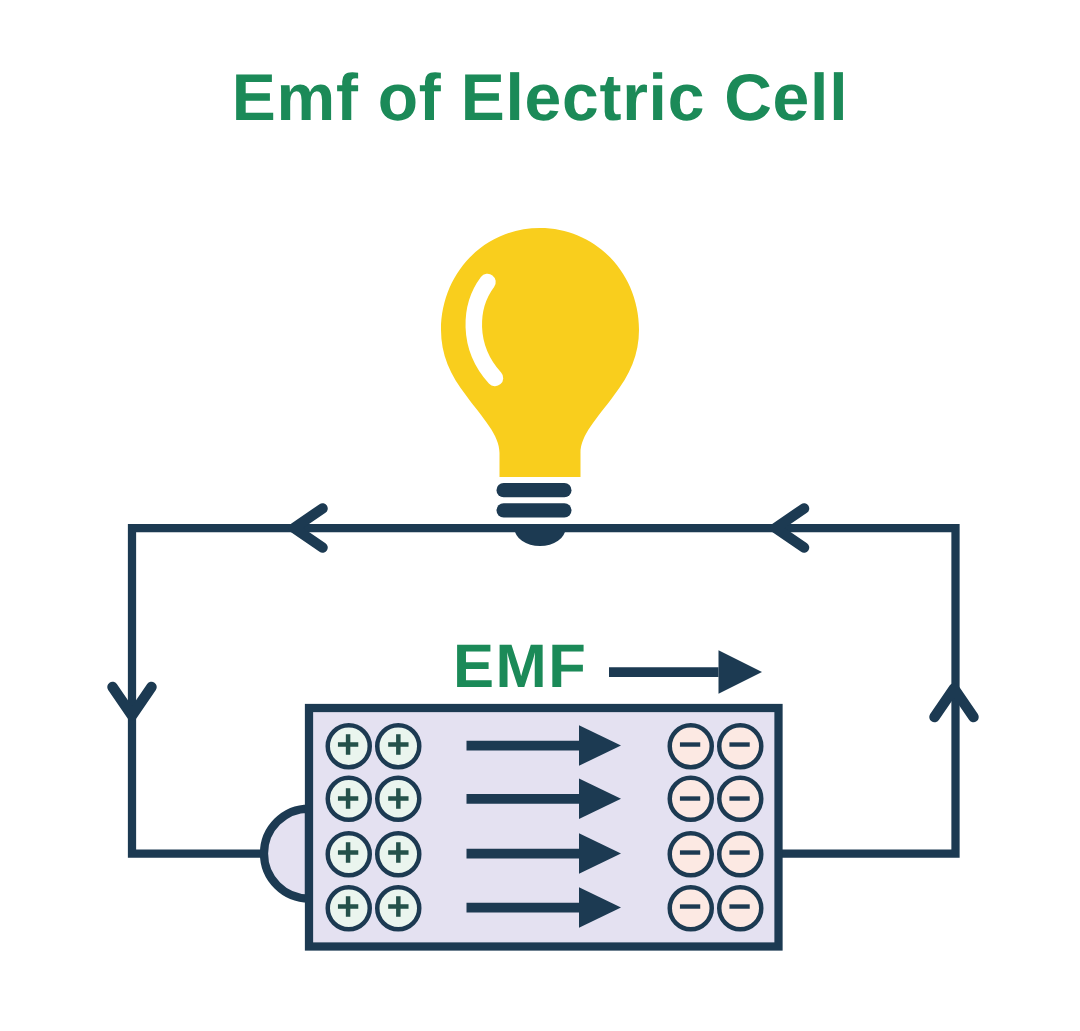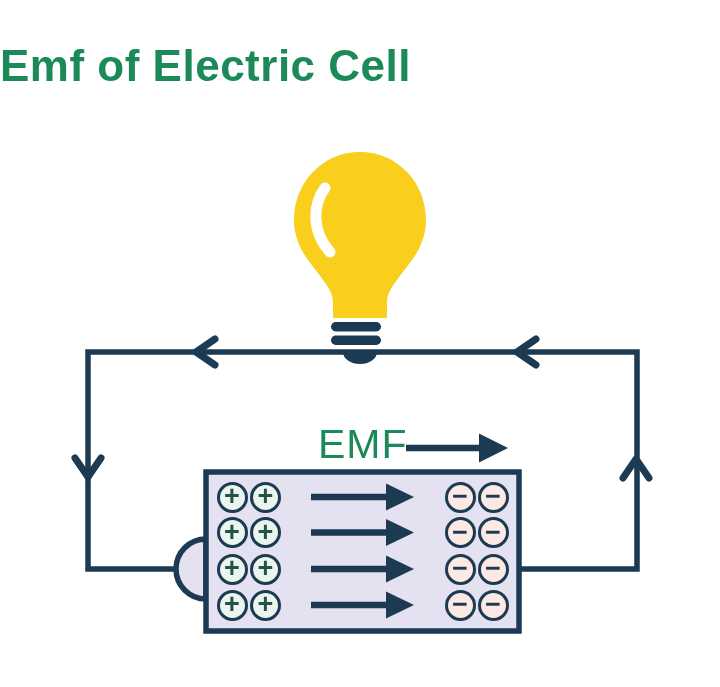--- a/index.html
+++ b/index.html
@@ -13,36 +13,36 @@
     --negative-fill:#FCE9E3;
   }
   html,body{margin:0;padding:0;background:var(--background);}
   .canvas{
     position:relative;width:720px;height:687px;overflow:hidden;
     background:var(--background);
     font-family:"Liberation Sans","DejaVu Sans",sans-serif;
   }
   .title{
     position:absolute;left:0;right:0;top:44px;margin:0;
-    text-align:left;font-weight:bold;font-size:44px;line-height:1;
+    text-align:center;font-weight:bold;font-size:44px;line-height:1;
     letter-spacing:.5px;color:var(--title-green);
   }
   .art{position:absolute;left:0;top:0;width:720px;height:687px;}
   .wire{fill:none;stroke:var(--wire-navy);stroke-width:5.5;stroke-linejoin:miter;}
   .chev{fill:none;stroke:var(--wire-navy);stroke-width:7;stroke-linecap:round;stroke-linejoin:round;}
   .bump{fill:var(--cell-fill);stroke:var(--wire-navy);stroke-width:5.5;}
   .cellbox{fill:var(--cell-fill);stroke:var(--wire-navy);stroke-width:5.5;}
   .fshaft{stroke:var(--wire-navy);stroke-width:6.5;}
   .fhead{fill:var(--wire-navy);}
   .globe{fill:var(--bulb-yellow);}
   .gloss{fill:none;stroke:#FFFFFF;stroke-width:11;stroke-linecap:round;}
   .basebar{fill:var(--wire-navy);}
   .emf-label{
-    position:absolute;left:318px;top:424px;
-    font-weight:normal;font-size:41px;line-height:1;letter-spacing:1px;
+    position:absolute;left:302px;top:424px;
+    font-weight:bold;font-size:41px;line-height:1;letter-spacing:1px;
     color:var(--title-green);
   }
   .charge{
     position:absolute;width:31px;height:31px;box-sizing:border-box;
     border:3px solid var(--wire-navy);border-radius:50%;
     display:flex;align-items:center;justify-content:center;
     font-weight:bold;font-size:27px;line-height:1;padding-bottom:1px;
   }
   .charge.positive{background:var(--positive-fill);color:var(--positive-symbol-color);}
   .charge.negative{background:var(--negative-fill);color:var(--wire-navy);}

